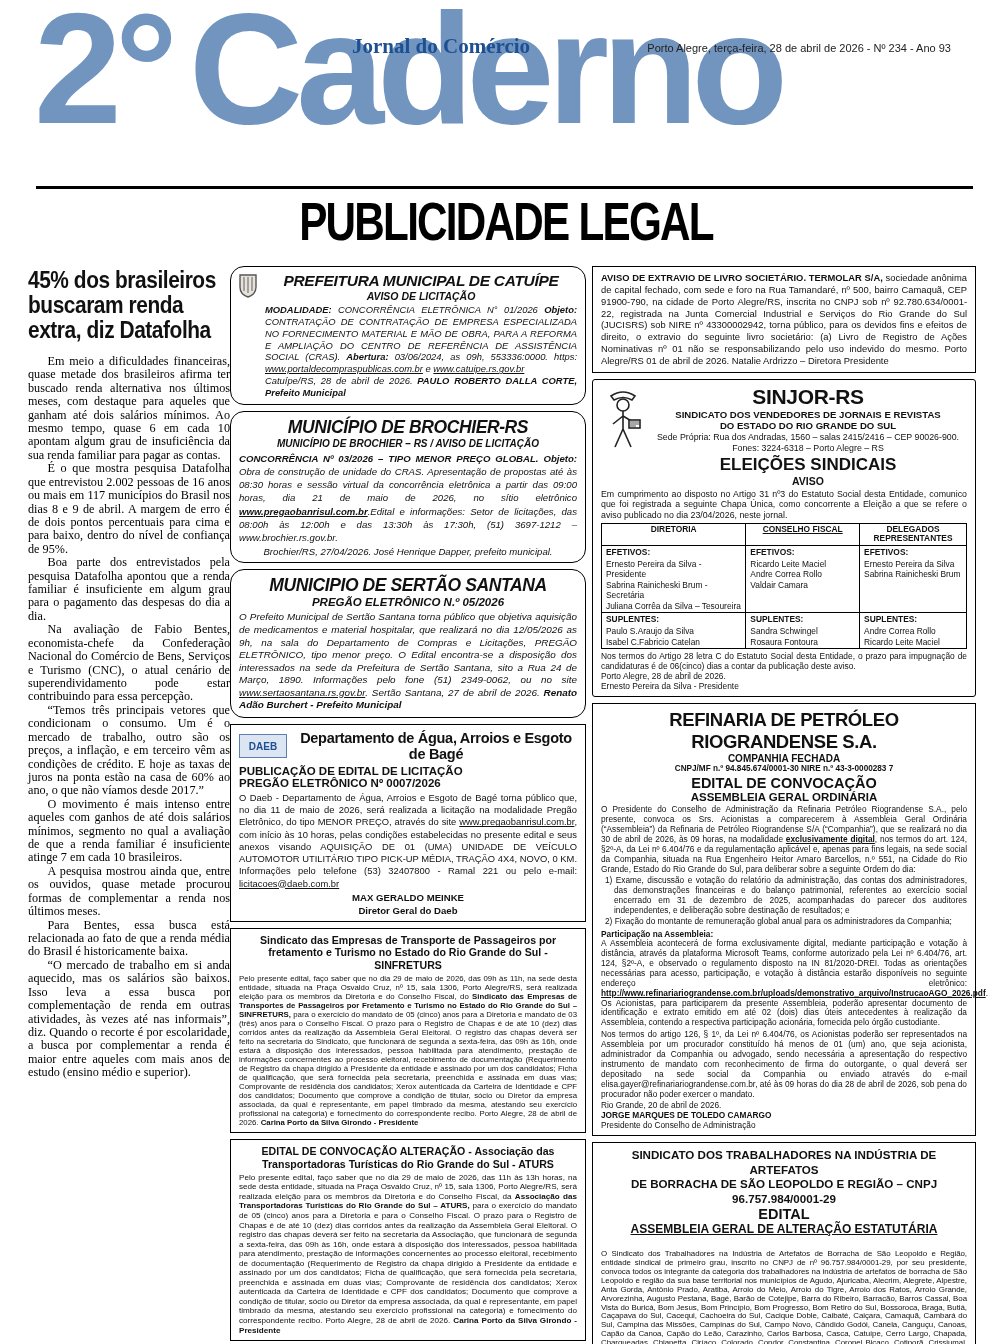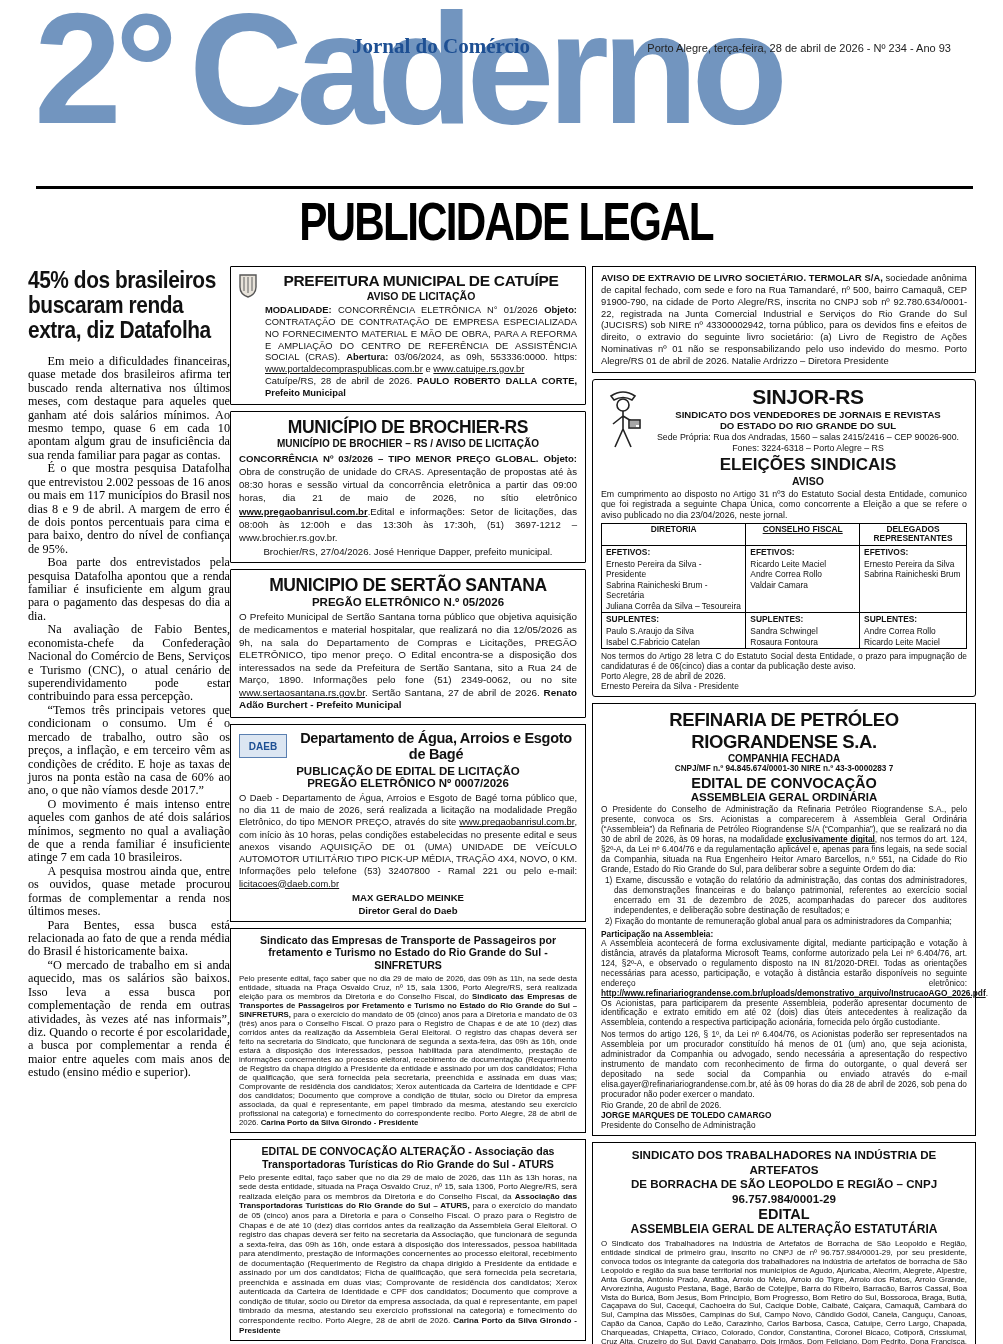--- a/index.html
+++ b/index.html
@@ -19,21 +19,21 @@
   .col-left{position:absolute;left:28px;top:268px;width:202px;}
   .col-mid{position:absolute;left:230px;top:266px;width:356px;}
   .col-right{position:absolute;left:592px;top:266px;width:384px;}
 
   
   .article h1{margin:0 0 12px 0;font-size:24px;line-height:1.04;font-weight:bold;letter-spacing:-0.5px;transform:scaleX(0.87);transform-origin:0 0;width:116%;}
   .article p{font-family:"Liberation Serif",serif;font-size:12.2px;line-height:1.1;text-align:justify;margin:0;text-indent:1.6em;color:#000;}
 
   
   .box{border:1px solid #000;background:#fff;margin-bottom:6px;padding:5px 8px;position:relative;}
-  .rounded{border-radius:1px;}
+  .rounded{border-radius:14px;font-style:italic;}
   .bold{font-weight:bold;}
   .prelines{white-space:pre-line;}
 
   
   .catuipe-title{font-size:15.5px;font-weight:bold;text-align:center;letter-spacing:-0.3px;}
   .catuipe-sub{font-size:10.5px;font-weight:bold;text-align:center;margin-bottom:2px;}
   .catuipe-body,.catuipe-footer{font-size:9.4px;line-height:1.26;text-align:justify;}
   .crest-icon{position:absolute;left:7px;top:6px;}
 
   
@@ -44,21 +44,21 @@
 
   
   .sertao-title{font-size:17.5px;font-weight:bold;text-align:center;letter-spacing:-0.4px;}
   .sertao-sub{font-size:11.5px;font-weight:bold;text-align:center;margin-bottom:3px;}
   .sertao-body{font-size:9.9px;line-height:1.27;text-align:justify;}
 
   
   .daeb-head{display:flex;align-items:center;gap:8px;margin-bottom:3px;}
   .daeb-logo{flex:0 0 auto;width:46px;height:22px;border:1px solid #5a7fb0;background:#dce6f2;color:#1d4f93;font-weight:bold;font-size:10px;display:flex;align-items:center;justify-content:center;}
   .daeb-org{font-size:14.5px;font-weight:bold;flex:1;text-align:center;letter-spacing:-0.3px;}
-  .daeb-h{font-size:11.5px;font-weight:bold;text-align:center;}
+  .daeb-h{font-size:11.5px;font-weight:bold;}
   .daeb-body{font-size:9.4px;line-height:1.3;text-align:justify;margin-top:3px;}
   .daeb-sign{font-size:9.6px;font-weight:bold;text-align:center;margin-top:2px;}
 
   
   .etitle{font-size:10.6px;font-weight:bold;text-align:center;line-height:1.2;margin-bottom:2px;}
   .ebody{font-size:7.8px;line-height:1.16;text-align:justify;}
   .ebody2{font-size:8.1px;line-height:1.18;text-align:justify;}
 
   
   .termolar-body{font-size:9.4px;line-height:1.26;text-align:justify;}
@@ -88,21 +88,21 @@
   .ref-h1{font-size:14.5px;font-weight:bold;text-align:center;margin-top:2px;}
   .ref-h2{font-size:11.5px;font-weight:bold;text-align:center;margin-bottom:2px;}
   .ref-body{font-size:8.3px;line-height:1.2;text-align:justify;}
   .ref-item{font-size:8.3px;line-height:1.2;text-align:justify;padding-left:13px;text-indent:-9px;margin-top:1px;}
   .ref-label{font-size:8.3px;font-weight:bold;margin-top:2px;}
   .ref-center{font-size:8.3px;text-align:left;}
 
   
   .bor-title{font-size:11.6px;font-weight:bold;text-align:center;line-height:1.25;}
   .bor-h1{font-size:14.5px;font-weight:bold;text-align:center;}
-  .bor-h2{font-size:12px;font-weight:bold;text-align:center;margin-bottom:4px;}
+  .bor-h2{font-size:12px;font-weight:bold;text-align:center;margin-bottom:14px;text-decoration:underline;}
   .bor-body{font-size:7.9px;line-height:1.13;text-align:justify;letter-spacing:-0.05px;}
 </style>
 </head>
 <body>
 
 <div class="page">
 
   <div class="bigtitle"><span>2°</span><span class="word">Caderno</span></div>
   <div class="masthead">Jornal do Comércio</div>
   <div class="dateline">Porto Alegre, terça-feira, 28 de abril de 2026 - Nº 234 - Ano 93</div>

